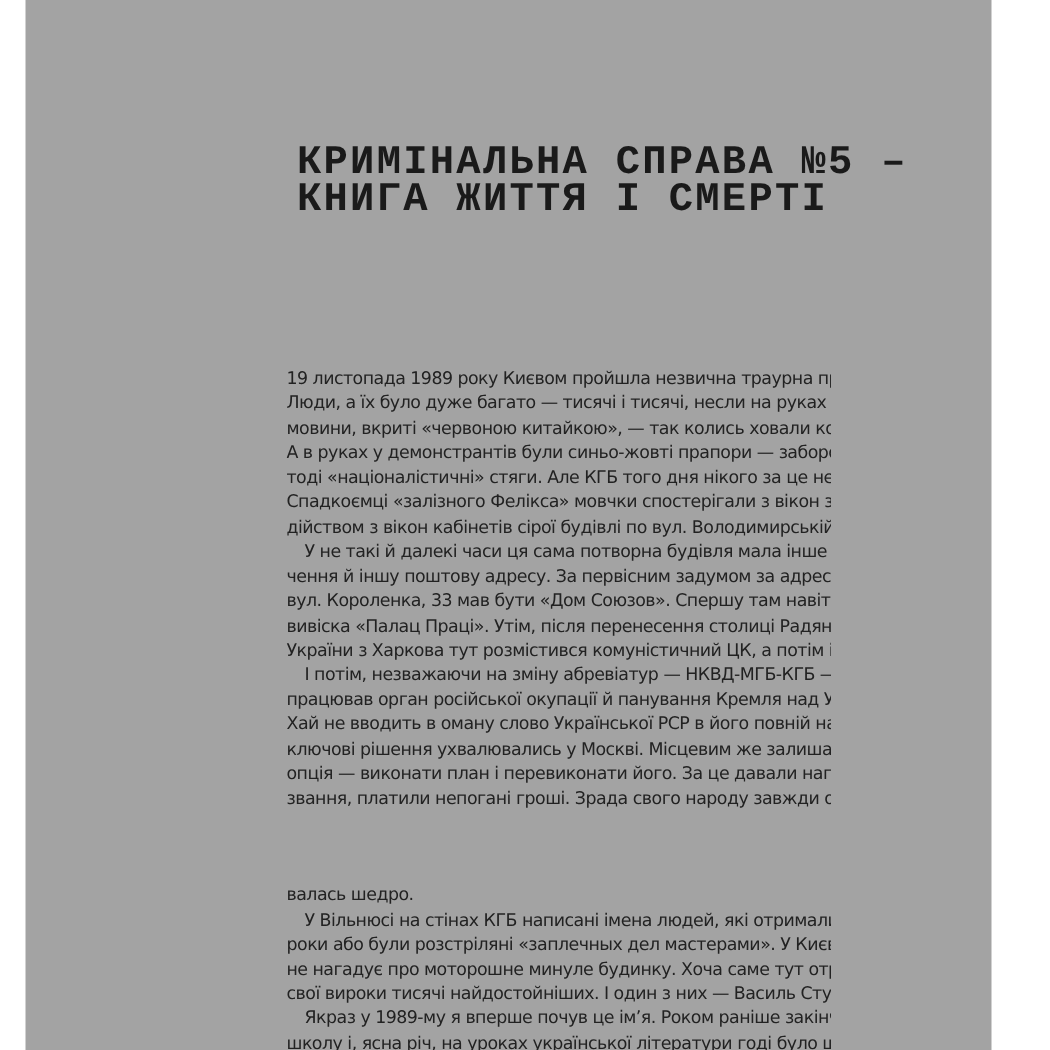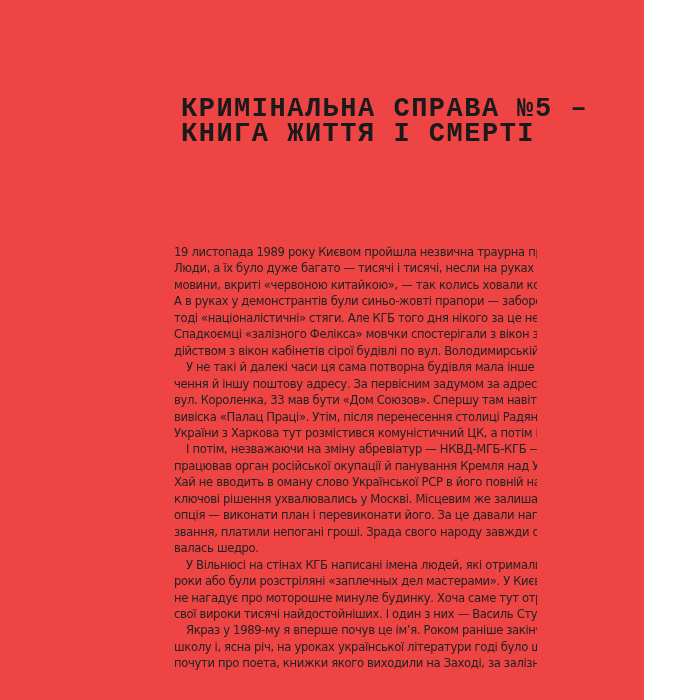--- a/index.html
+++ b/index.html
@@ -8,23 +8,23 @@
       background: #ffffff;
     }
     body {
       width: 700px;
       height: 700px;
       position: relative;
       overflow: hidden;
     }
     .page {
       position: absolute;
-      left: 0; top: 0;
+      left: 17px; top: 0;
       width: 644px; height: 700px;
-      background: #ef4444;
+      background: #a3a3a3;
     }
     .chapter-title {
       position: absolute;
       left: 181px;
       top: 97px;
       width: 380px;
       margin: 0;
       font-family: "Liberation Mono", "DejaVu Sans Mono", monospace;
       font-weight: bold;
       font-size: 27px;
@@ -58,20 +58,21 @@
       text-align: justify;
       text-align-last: justify;
       white-space: nowrap;
       overflow: hidden;
     }
     .body-text p .line.indent {
       padding-left: 12px;
     }
     .body-text p .line.ragged {
       text-align-last: left;
+      margin-top: 48px;
     }
   </style>
 </head>
 <body>
 
 <div class="page">
 
   <h1 class="chapter-title">
     <span>КРИМІНАЛЬНА СПРАВА №5 –</span>
     <span>КНИГА ЖИТТЯ І СМЕРТІ</span>

